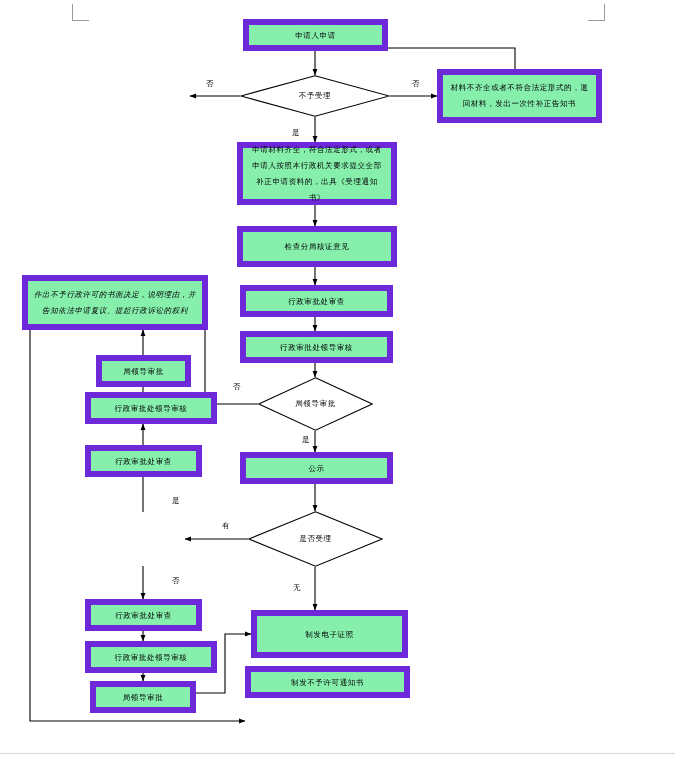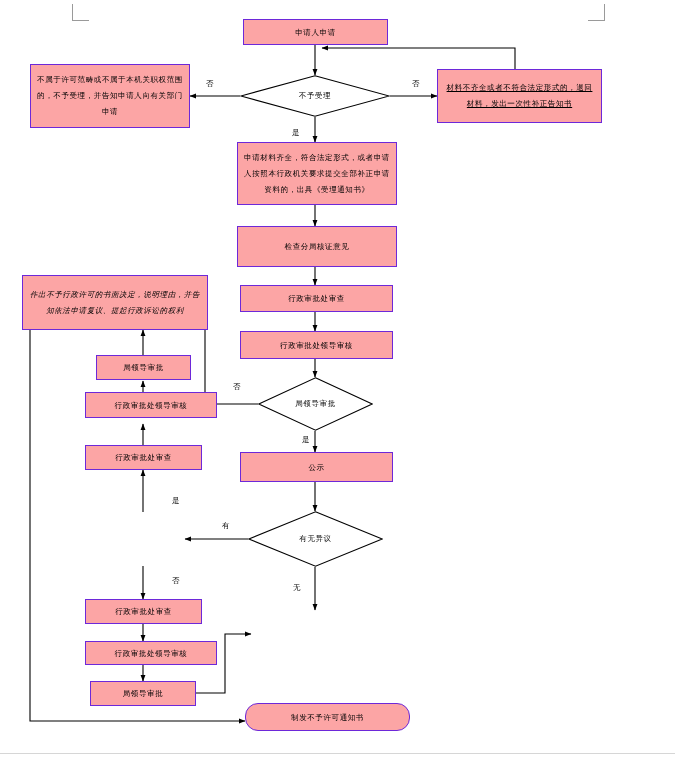--- a/index.html
+++ b/index.html
@@ -25,22 +25,22 @@
     display:flex;
     align-items:center;
     justify-content:center;
     text-align:center;
     color:#000;
     font-size:7.5px;
     line-height:13px;
     letter-spacing:.6px;
   }
   .node.box{
-    border:1px solid #6d28d9;
-    background:#fca5a5;
+    border:6px solid #6d28d9;
+    background:#86efac;
     padding:10px 6px;
   }
   .node.box.multiline{
     line-height:16px;
   }
   .node.diamond{
     background:transparent;
     border:none;
   }
   .diamond-label{
@@ -146,23 +146,22 @@
 
   <div class="node box" style="left:243px;top:19px;width:145px;height:26px;">申请人申请</div>
 
   <div class="node diamond" style="left:240px;top:75px;width:150px;height:42px;">
     <svg width="150" height="42" viewBox="0 0 150 42" xmlns="http://www.w3.org/2000/svg">
       <polygon points="75,0.8 149.2,21 75,41.2 0.8,21" fill="#fff" stroke="#000" stroke-width="1.1"></polygon>
     </svg>
     <span class="diamond-label">不予受理</span>
   </div>
 
-  <div class="node box multiline" style="left:30px;top:64px;width:160px;height:64px;">不属于许可范畴或不属于本机关职权范围的，不予受理，并告知申请人向有关部门申请</div>
-
-  <div class="node box multiline" style="left:437px;top:69px;width:165px;height:54px;text-decoration:underline;">材料不齐全或者不符合法定形式的，退回材料，发出一次性补正告知书</div>
+
+  <div class="node box multiline" style="left:437px;top:69px;width:165px;height:54px;">材料不齐全或者不符合法定形式的，退回材料，发出一次性补正告知书</div>
 
   <div class="node box" style="left:237px;top:226px;width:160px;height:41px;">检查分局核证意见</div>
 
   <div class="node box multiline" style="left:237px;top:142px;width:160px;height:63px;">申请材料齐全，符合法定形式，或者申请人按照本行政机关要求提交全部补正申请资料的，出具《受理通知书》</div>
 
   <div class="node box" style="left:240px;top:285px;width:153px;height:27px;">行政审批处审查</div>
 
   <div class="node box" style="left:240px;top:331px;width:153px;height:28px;">行政审批处领导审核</div>
 
   <div class="node diamond" style="left:258px;top:377px;width:115px;height:54px;">
@@ -171,40 +170,41 @@
     </svg>
     <span class="diamond-label">局领导审批</span>
   </div>
 
   <div class="node box" style="left:240px;top:452px;width:153px;height:30px;">公示</div>
 
   <div class="node diamond" style="left:248px;top:511px;width:135px;height:56px;">
     <svg width="135" height="56" viewBox="0 0 135 56" xmlns="http://www.w3.org/2000/svg">
       <polygon points="67.5,0.8 134.2,28 67.5,55.2 0.8,28" fill="#fff" stroke="#000" stroke-width="1.1"></polygon>
     </svg>
-    <span class="diamond-label">有无异议</span>
+    <span class="diamond-label">是否受理</span>
   </div>
 
 
   <div class="node box" style="left:85px;top:445px;width:117px;height:25px;">行政审批处审查</div>
 
   <div class="node box" style="left:85px;top:392px;width:132px;height:26px;">行政审批处领导审核</div>
 
   <div class="node box" style="left:96px;top:355px;width:95px;height:25px;">局领导审批</div>
 
   <div class="node box multiline" style="left:22px;top:275px;width:186px;height:55px;font-style:italic;">作出不予行政许可的书面决定，说明理由，并告知依法申请复议、提起行政诉讼的权利</div>
 
   <div class="node box" style="left:85px;top:599px;width:117px;height:25px;">行政审批处审查</div>
 
   <div class="node box" style="left:85px;top:641px;width:132px;height:24px;">行政审批处领导审核</div>
 
   <div class="node box" style="left:90px;top:681px;width:106px;height:25px;">局领导审批</div>
 
-
-  <div class="node box" style="left:245px;top:703px;width:165px;height:28px;border-radius:13px;">制发不予许可通知书</div>
+  <div class="node box" style="left:251px;top:610px;width:157px;height:48px;">制发电子证照</div>
+
+  <div class="node box" style="left:245px;top:666px;width:165px;height:28px;">制发不予许可通知书</div>
 
   <span class="edge-label" style="left:206px;top:79px;">否</span>
   <span class="edge-label" style="left:412px;top:79px;">否</span>
   <span class="edge-label" style="left:292px;top:128px;">是</span>
   <span class="edge-label" style="left:233px;top:382px;">否</span>
   <span class="edge-label" style="left:302px;top:435px;">是</span>
   <span class="edge-label" style="left:222px;top:521px;">有</span>
   <span class="edge-label" style="left:293px;top:583px;">无</span>
   <span class="edge-label" style="left:172px;top:496px;">是</span>
   <span class="edge-label" style="left:172px;top:576px;">否</span>

